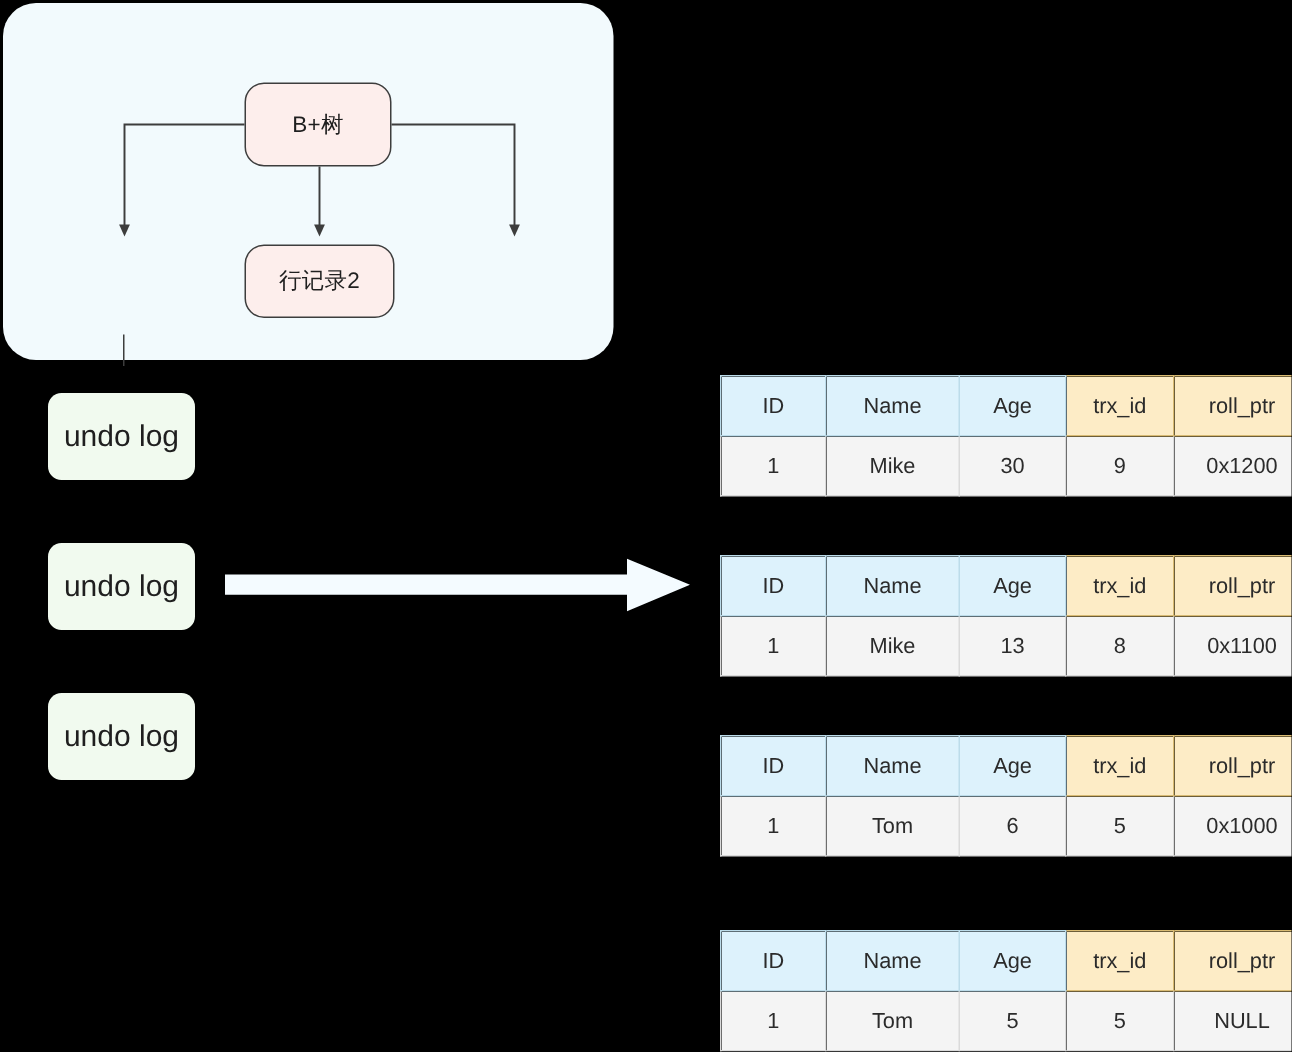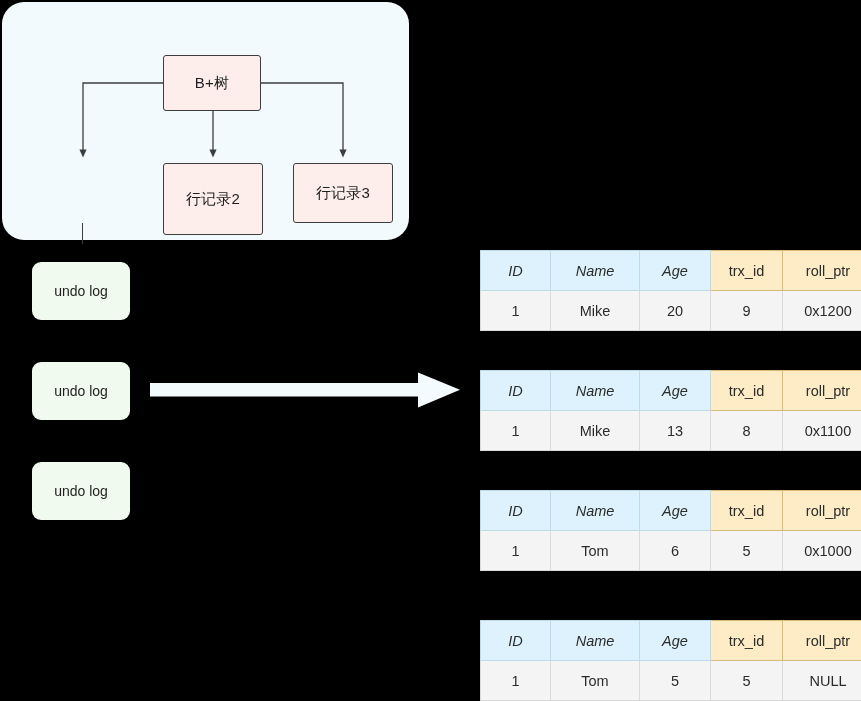--- a/index.html
+++ b/index.html
@@ -25,32 +25,32 @@
     height: 238px;
     background: #f2fafd;
     border-radius: 22px;
     box-sizing: border-box;
   }
 
   .node {
     position: absolute;
     background: #fdeeec;
     border: 1.3px solid #3d3d3d;
-    border-radius: 3px;
+    border-radius: 13px;
     box-sizing: border-box;
     display: flex;
     align-items: center;
     justify-content: center;
     font-size: 15px;
     color: #1f1f1f;
     letter-spacing: 0.2px;
   }
   .node-root { left: 161px; top: 53px; width: 98px; height: 56px; }
   .node-r1   { left: 31px;  top: 161px; width: 100px; height: 60px; }
-  .node-r2   { left: 161px; top: 161px; width: 100px; height: 72px; }
+  .node-r2   { left: 161px; top: 161px; width: 100px; height: 49px; }
   .node-r3   { left: 291px; top: 161px; width: 100px; height: 60px; }
 
   .tree-svg {
     position: absolute;
     left: 0; top: 0;
     width: 409px;
     height: 240px;
     overflow: visible;
   }
 
@@ -67,21 +67,21 @@
   
   .undo-box {
     position: absolute;
     width: 98px;
     height: 58px;
     background: #f1faef;
     border-radius: 9px;
     display: flex;
     align-items: center;
     justify-content: center;
-    font-size: 14px;
+    font-size: 20px;
     color: #1f1f1f;
   }
   .undo-1 { left: 32px; top: 262px; }
   .undo-2 { left: 32px; top: 362px; }
   .undo-3 { left: 32px; top: 462px; }
 
   
   .block-arrow {
     position: absolute;
     left: 150px;
@@ -107,21 +107,21 @@
   .vtable th, .vtable td {
     border: 1px solid #d0d0d0;
     height: 39px;
     text-align: center;
     font-weight: normal;
     color: #2b2b2b;
     padding: 0;
     overflow: hidden;
     white-space: nowrap;
   }
-  .vtable th.hdr-blue   { background: #ddf2fc; border-color: #bcdcea; font-style: italic; }
+  .vtable th.hdr-blue   { background: #ddf2fc; border-color: #bcdcea; }
   .vtable th.hdr-orange { background: #fdecc6; border-color: #d9bb73; margin-left: 44px; }
   .vtable td { background: #f4f4f4; border-color: #dadada; }
 
   .col-id   { width: 69px; }
   .col-name { width: 88px; }
   .col-age  { width: 70px; }
   .col-trx  { width: 71px; }
   .col-roll { width: 90px; }
 </style>
 </head>
@@ -142,23 +142,20 @@
 
     <path d="M259,81 L341,81 L341,152" stroke="#3d3d3d" stroke-width="1.3" fill="none" marker-end="url(#ah)"></path>
   </svg>
 
   <div class="node node-root">
     <span>B+树</span>
   </div>
   <div class="node node-r2">
     <span>行记录2</span>
   </div>
-  <div class="node node-r3">
-    <span>行记录3</span>
-  </div>
 
   <div class="stub-line"></div>
 </div>
 
 <div class="undo-box undo-1">
   <span>undo log</span>
 </div>
 <div class="undo-box undo-2">
   <span>undo log</span>
 </div>
@@ -177,21 +174,21 @@
       <th class="hdr-blue col-name">Name</th>
       <th class="hdr-blue col-age">Age</th>
       <th class="hdr-orange col-trx">trx_id</th>
       <th class="hdr-orange col-roll">roll_ptr</th>
     </tr>
   </thead>
   <tbody>
     <tr>
       <td>1</td>
       <td>Mike</td>
-      <td>20</td>
+      <td>30</td>
       <td>9</td>
       <td>0x1200</td>
     </tr>
   </tbody>
 </table>
 
 <table class="vtable vtable-2">
   <thead>
     <tr>
       <th class="hdr-blue col-id">ID</th>

